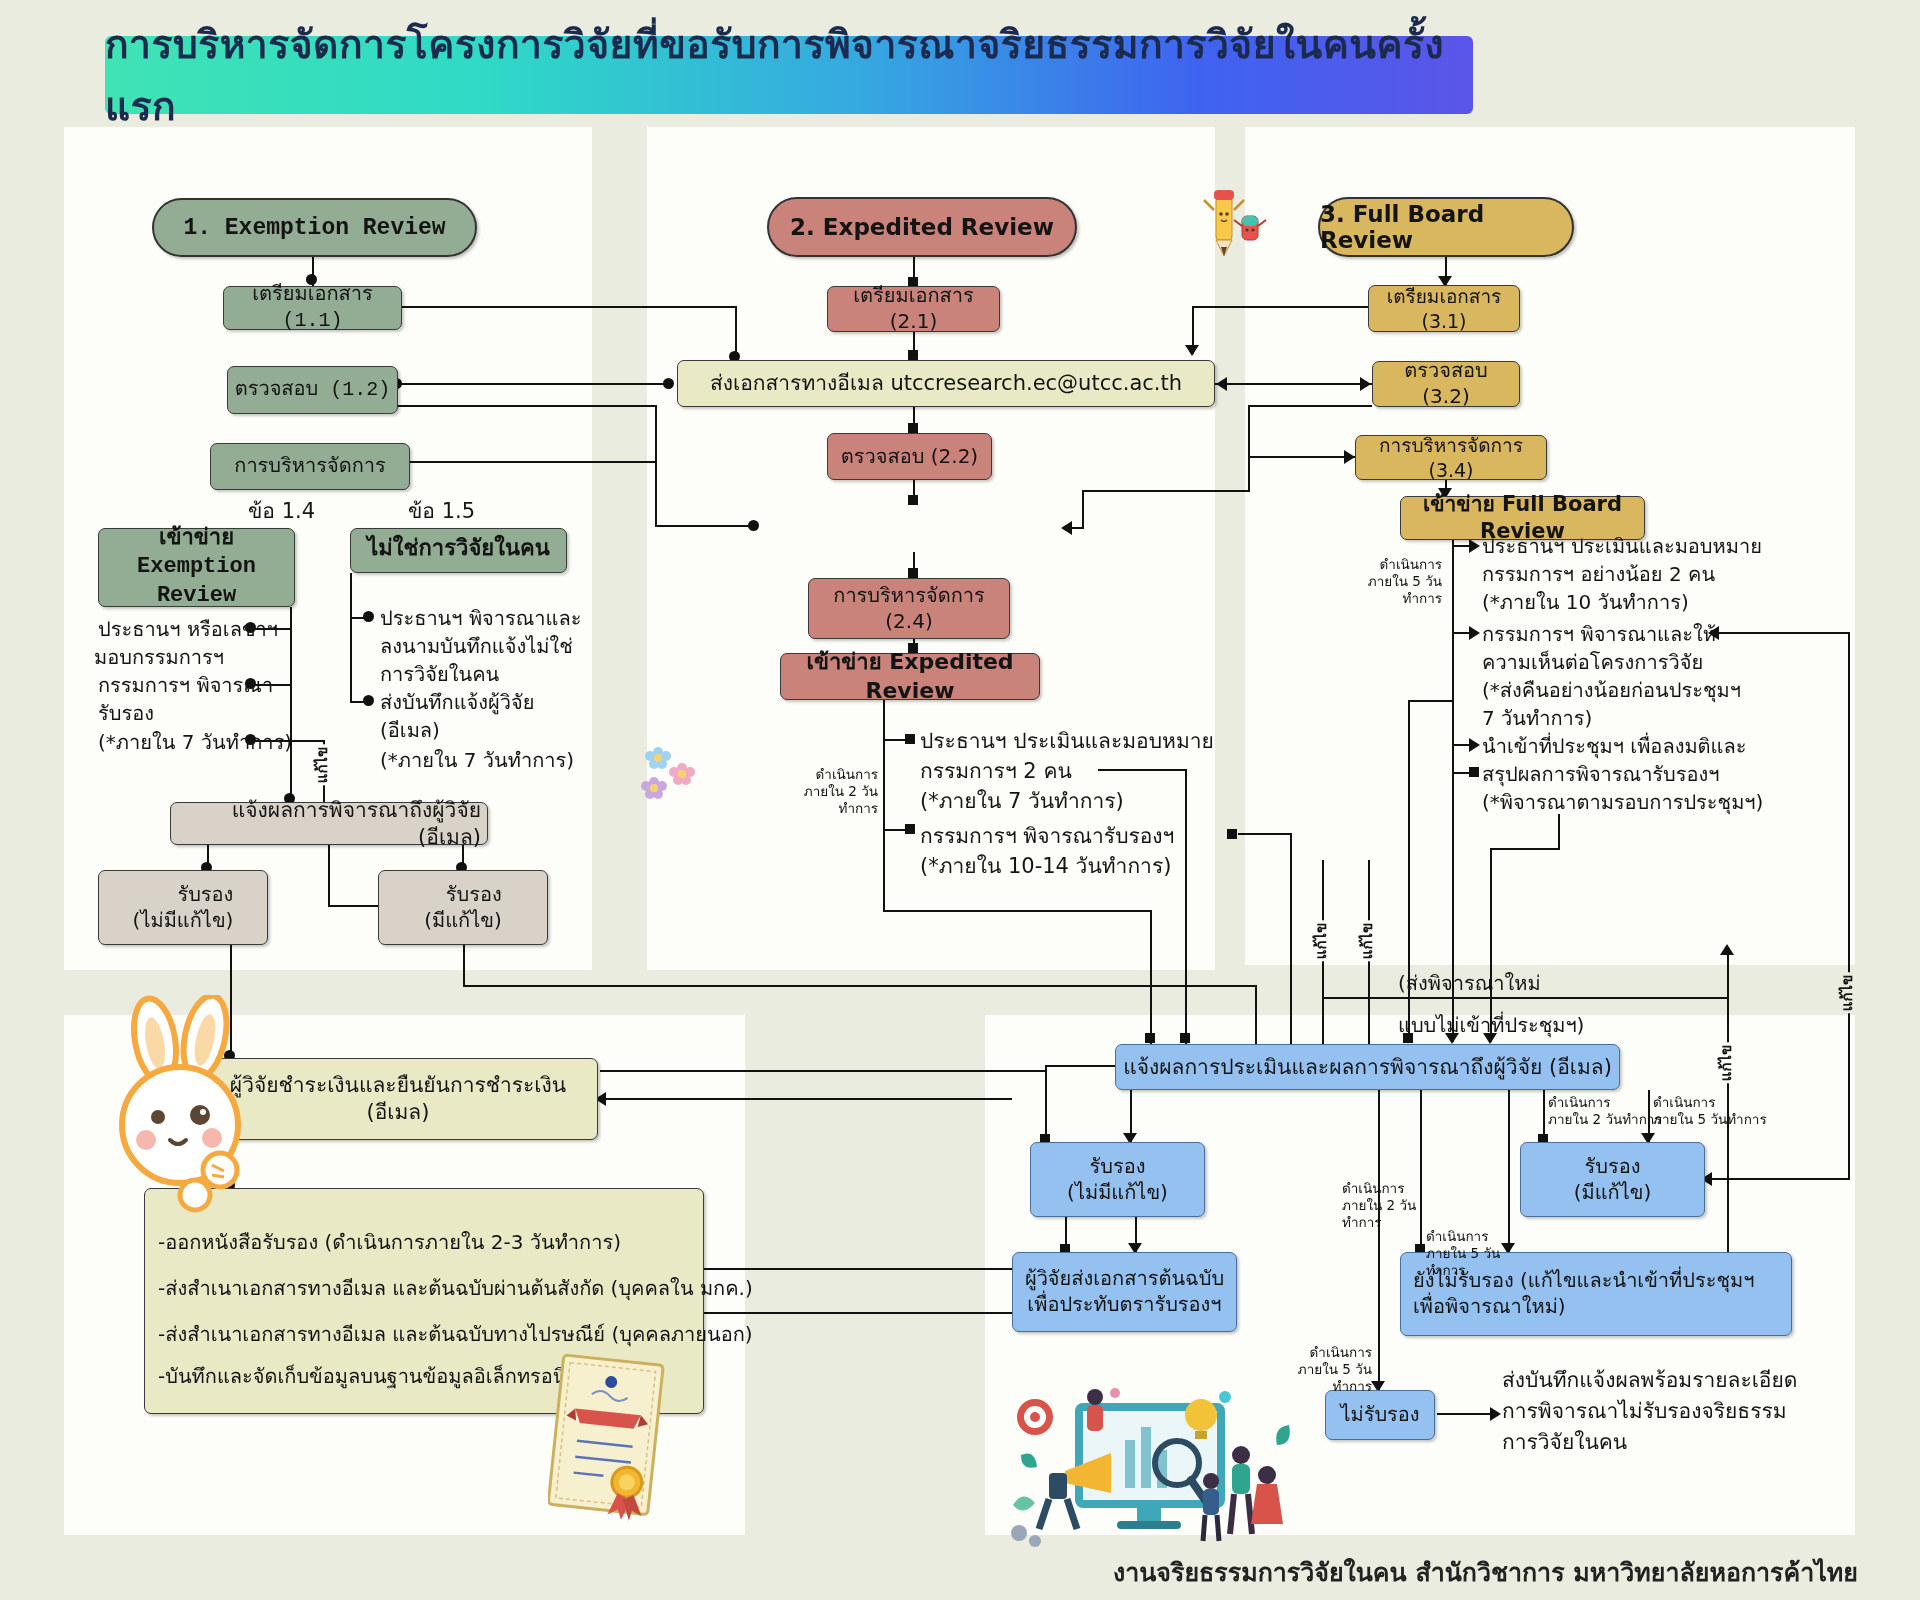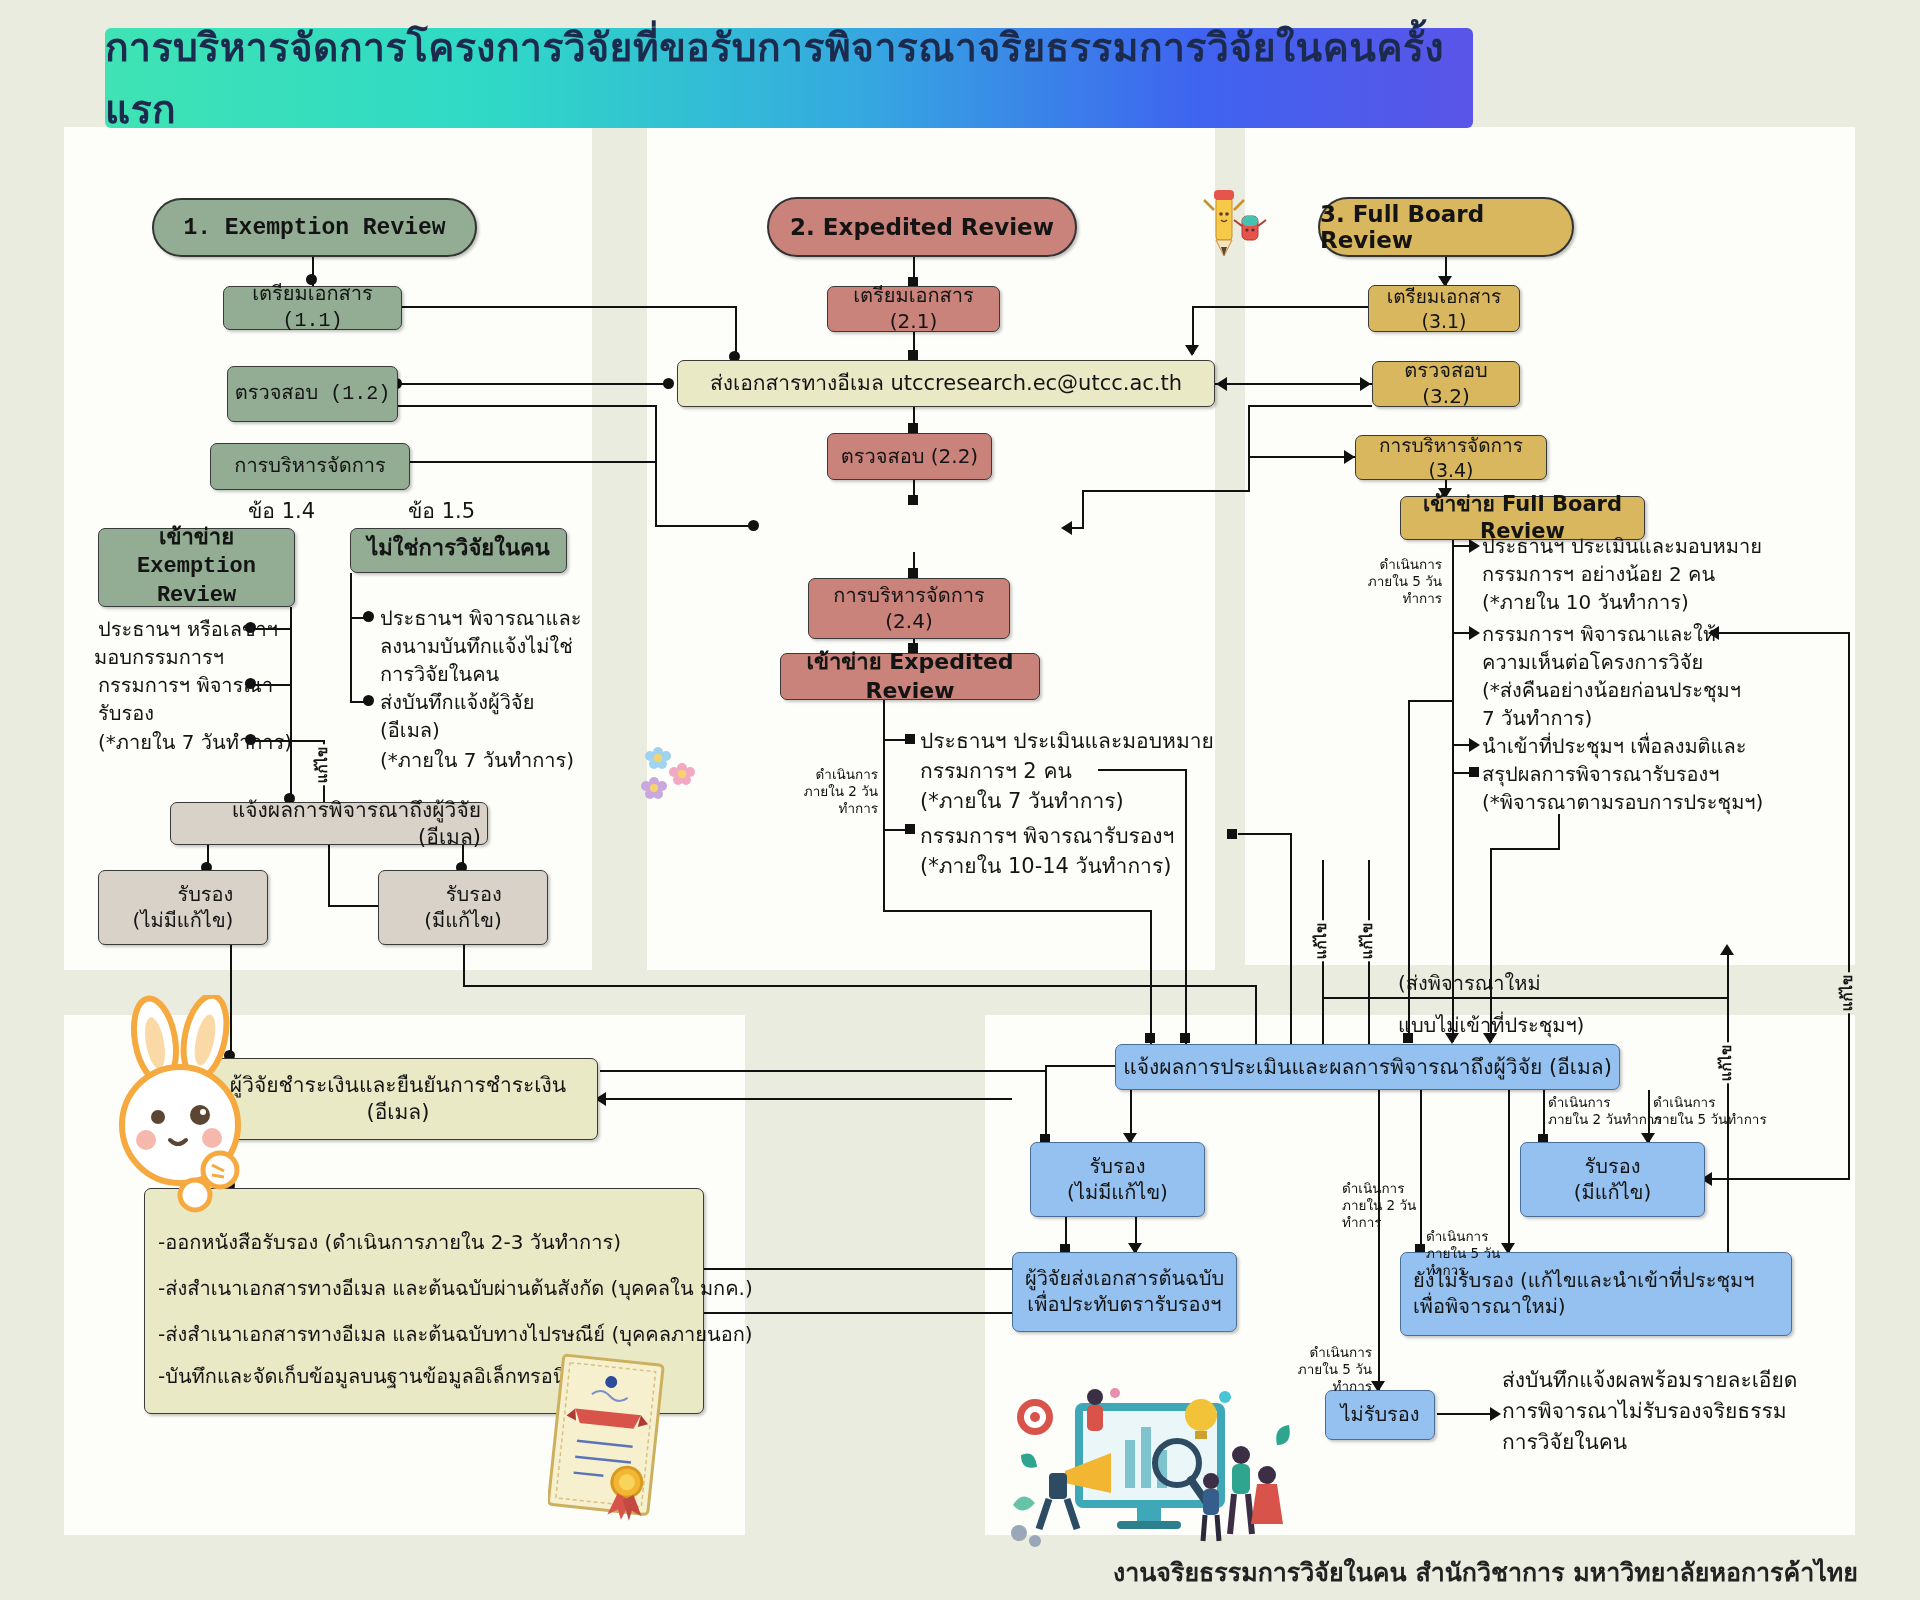--- a/index.html
+++ b/index.html
@@ -1,19 +1,19 @@
 <!DOCTYPE html>
 <html><head>
 <meta charset="utf-8">
 <style>
   html,body{margin:0;padding:0;}
   body{width:1920px;height:1600px;background:#ebece0;font-family:"DejaVu Sans","Liberation Sans",sans-serif;color:#141414;}
   #stage{position:relative;width:1920px;height:1600px;overflow:hidden;}
   .panel{position:absolute;background:#fdfdf9;}
-  .banner{position:absolute;left:105px;top:28px;width:1368px;height:100px;border-radius:6px;
+  .banner{position:absolute;left:105px;top:36px;width:1368px;height:78px;border-radius:6px;
     background:linear-gradient(90deg,#3fe3b4 0%,#2fd9c6 28%,#35a9e0 55%,#3f63f0 80%,#5a55e8 100%);
     display:flex;align-items:center;justify-content:center;}
   .banner h1{margin:0;font-size:39px;font-weight:bold;color:#1c2b4d;letter-spacing:.5px;}
   .pill{position:absolute;border:2px solid #333;border-radius:30px;display:flex;align-items:center;justify-content:center;
     font-weight:bold;font-size:23px;box-shadow:2px 2px 3px rgba(0,0,0,.25);}
   .box{position:absolute;border:1.6px solid #3a3a3a;border-radius:7px;display:flex;align-items:center;justify-content:center;
     font-size:20px;text-align:center;white-space:pre-line;line-height:1.28;box-shadow:2px 2px 3px rgba(0,0,0,.22);padding:2px 6px;box-sizing:border-box;}
   .bold{font-weight:bold;font-size:22px;}
   .green{background:#92ad93;font-family:Liberation Mono, monospace;} .rose{background:#c9837b;} .gold{background:#d9b75f;}
   .cream{background:#eae9c6;} .grayb{background:#d8d2c9;text-align:right;} .blue{background:#94c1f0;border-color:#4a6f96;}
@@ -46,21 +46,21 @@
 
   <div class="banner">
     <h1>การบริหารจัดการโครงการวิจัยที่ขอรับการพิจารณาจริยธรรมการวิจัยในคนครั้งแรก</h1>
   </div>
 
   <div class="pill green z" style="left:152px;top:198px;width:321px;height:55px;">1. Exemption Review</div>
   <div class="pill rose z" style="left:767px;top:197px;width:306px;height:56px;">2. Expedited Review</div>
   <div class="pill gold z" style="left:1318px;top:197px;width:252px;height:56px;">3. Full Board Review</div>
 
   <div class="box green z" style="left:223px;top:286px;width:179px;height:44px;">เตรียมเอกสาร (1.1)</div>
-  <div class="box green z" style="left:227px;top:366px;width:171px;height:56px;">ตรวจสอบ (1.2)</div>
+  <div class="box green z" style="left:227px;top:366px;width:171px;height:48px;">ตรวจสอบ (1.2)</div>
   <div class="box green z" style="left:210px;top:443px;width:200px;height:47px;">การบริหารจัดการ</div>
   <div class="note z" style="left:248px;top:497px;font-size:21px;">ข้อ 1.4</div>
   <div class="note z" style="left:408px;top:497px;font-size:21px;">ข้อ 1.5</div>
   <div class="box green bold z" style="left:98px;top:528px;width:197px;height:79px;">เข้าข่าย
 Exemption Review</div>
   <div class="box green bold z" style="left:350px;top:528px;width:217px;height:45px;">ไม่ใช่การวิจัยในคน</div>
 
   <div>
     <div class="note z" style="left:98px;top:615px;">ประธานฯ หรือเลขาฯ</div>
     <div class="note z" style="left:94px;top:643px;text-align:right;">มอบกรรมการฯ</div>

